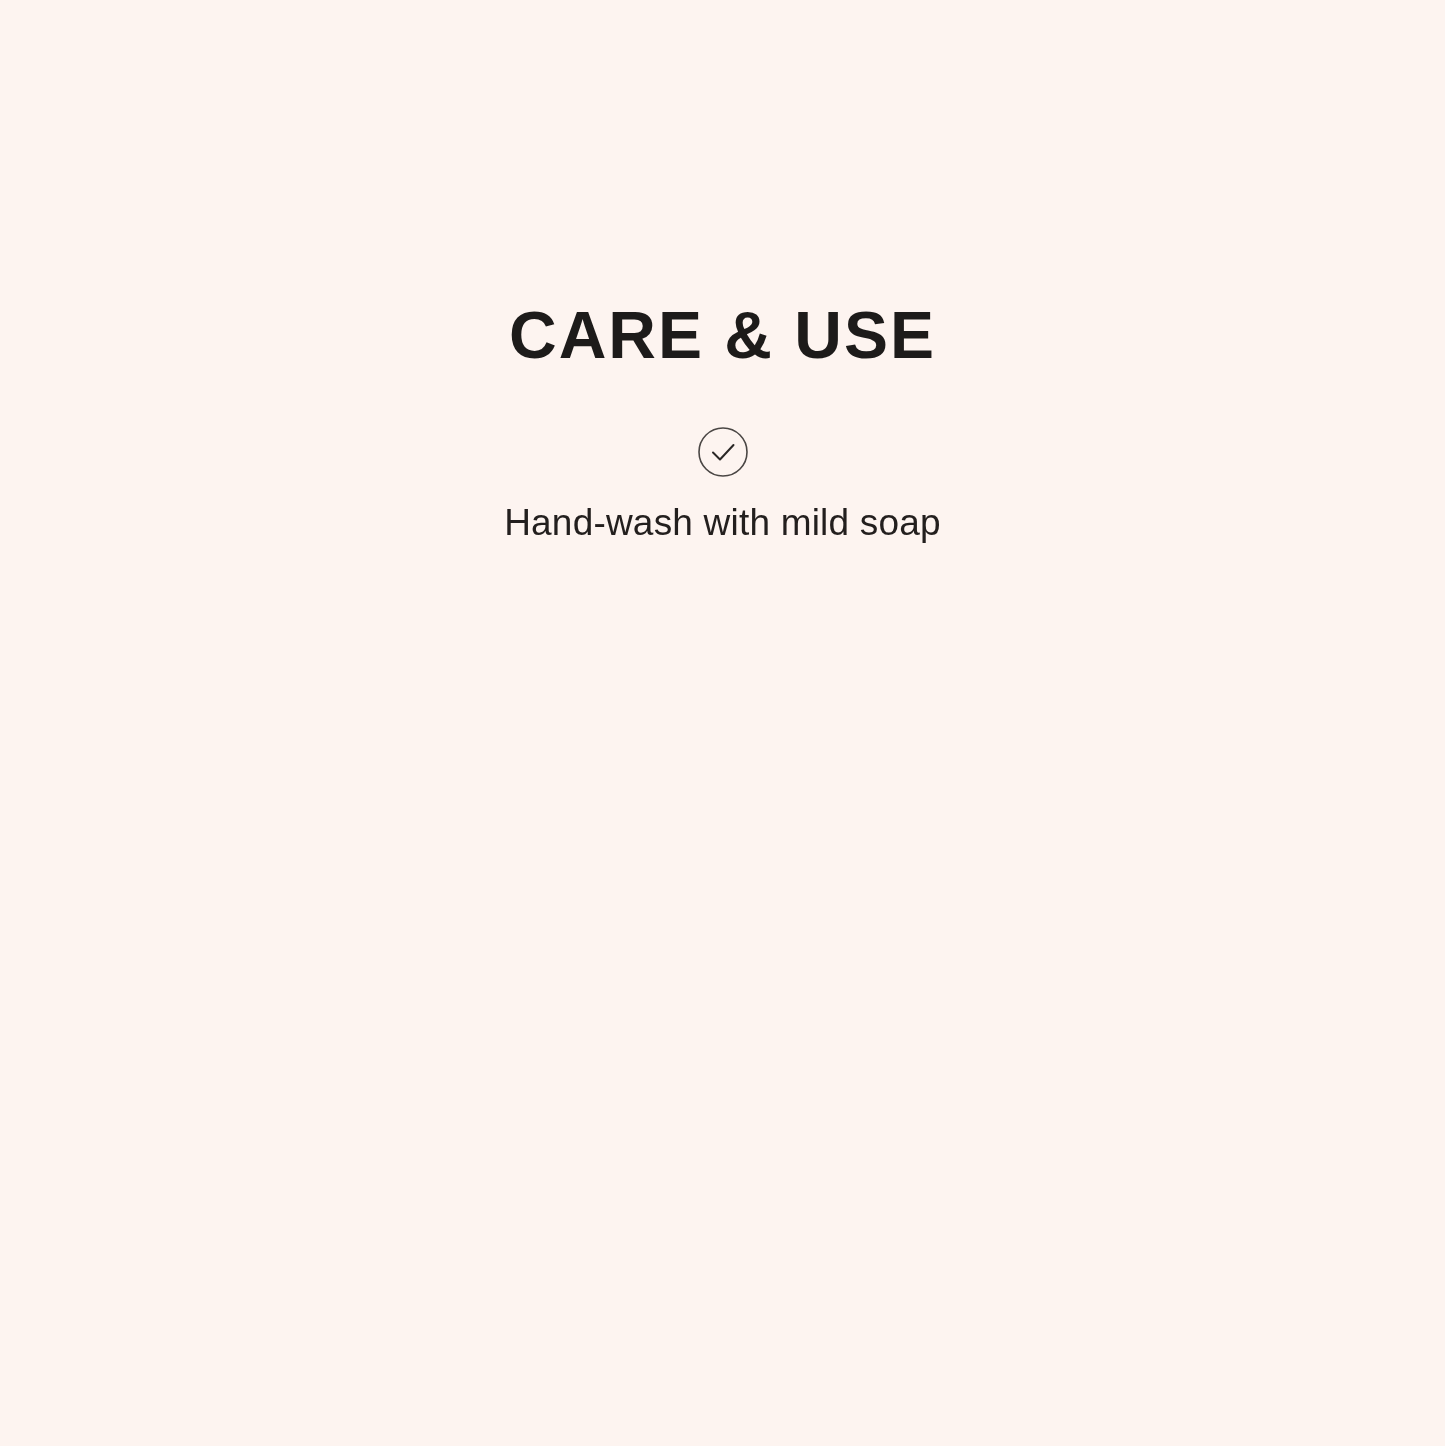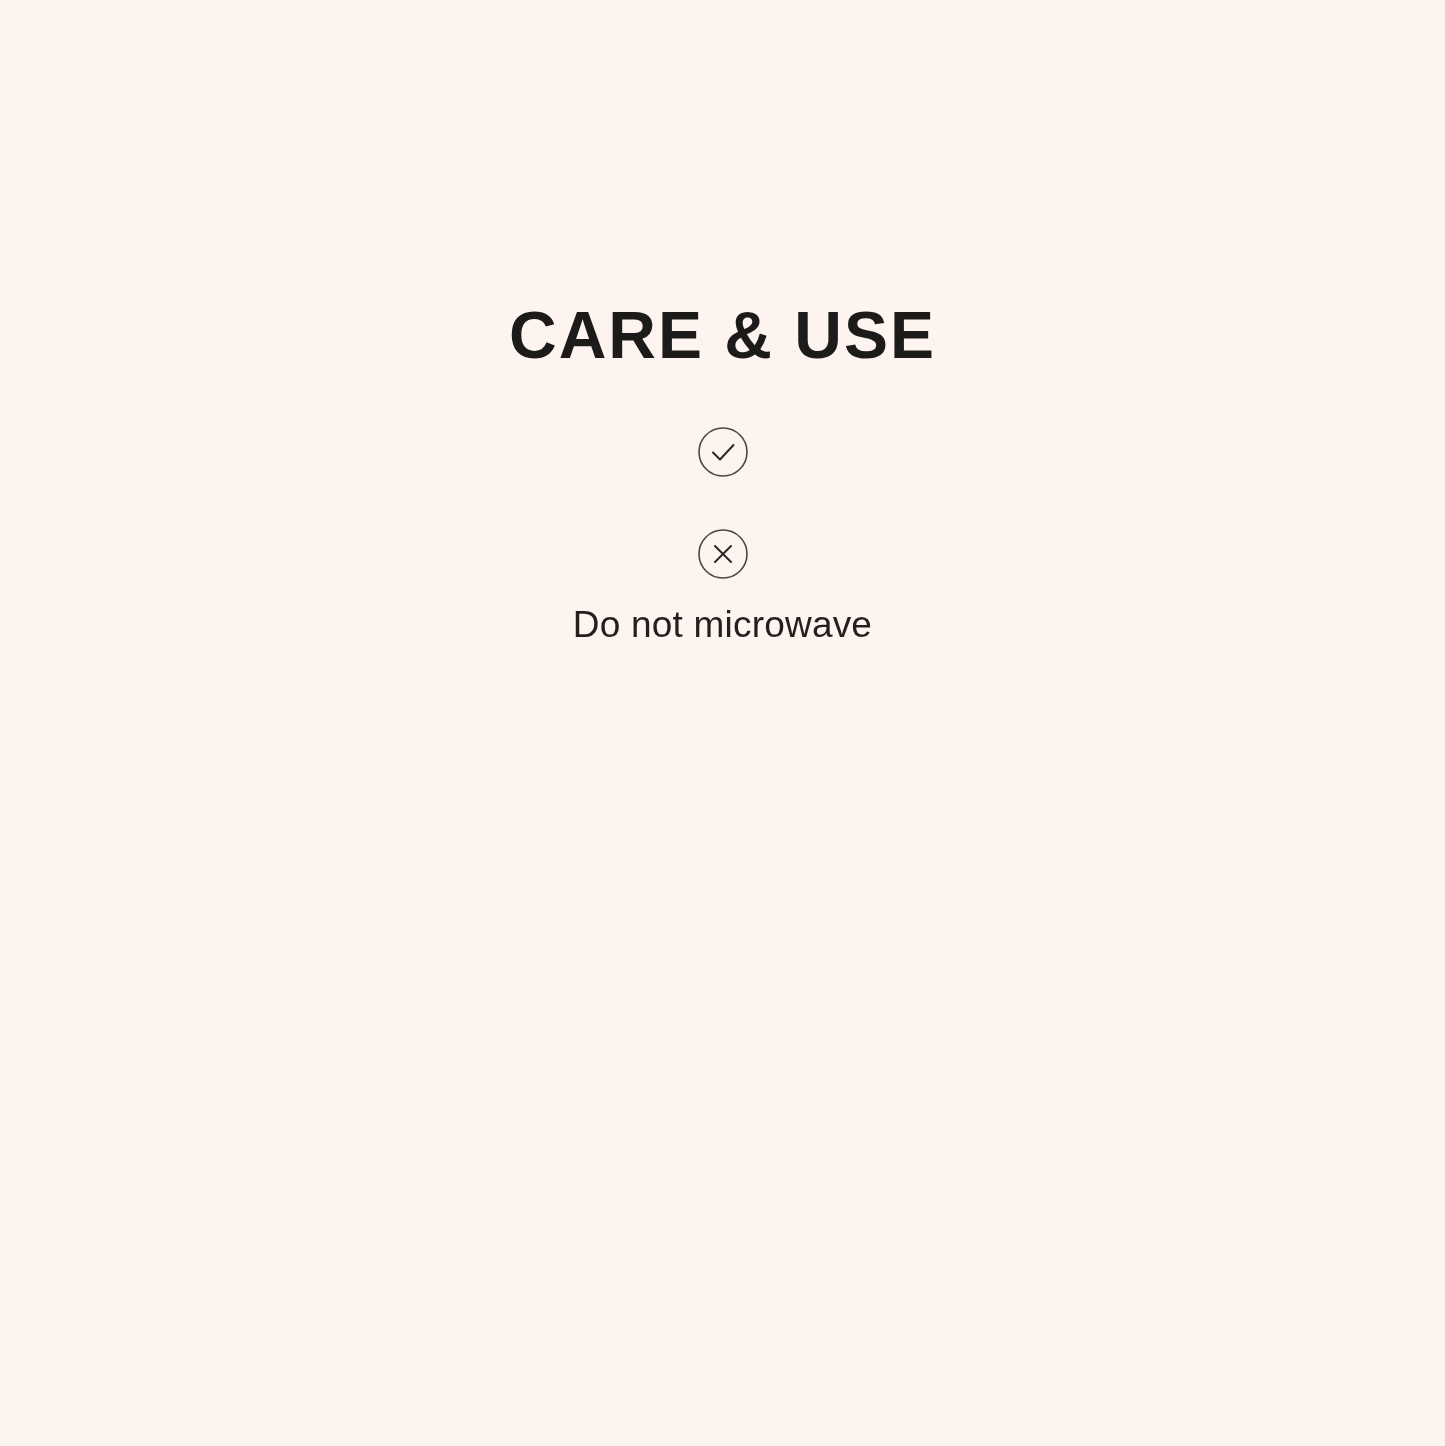--- a/index.html
+++ b/index.html
@@ -83,29 +83,20 @@
 
   <div class="items">
 
     <div class="item">
       <span class="icon-wrap">
         <svg class="icon" viewBox="0 0 52 52" xmlns="http://www.w3.org/2000/svg">
           <circle cx="26" cy="26" r="24"></circle>
           <path d="M16 26.5 L23 33.5 L36.5 19"></path>
         </svg>
       </span>
+      <div class="label">Hand-wash with mild soap</div>
     </div>
 
 
-    <div class="item">
-      <span class="icon-wrap">
-        <svg class="icon" viewBox="0 0 52 52" xmlns="http://www.w3.org/2000/svg">
-          <circle cx="26" cy="26" r="24"></circle>
-          <line x1="18" y1="18" x2="34" y2="34"></line>
-          <line x1="34" y1="18" x2="18" y2="34"></line>
-        </svg>
-      </span>
-      <div class="label">Do not microwave</div>
-    </div>
 
 
   </div>
 </div>
 
 </body></html>

